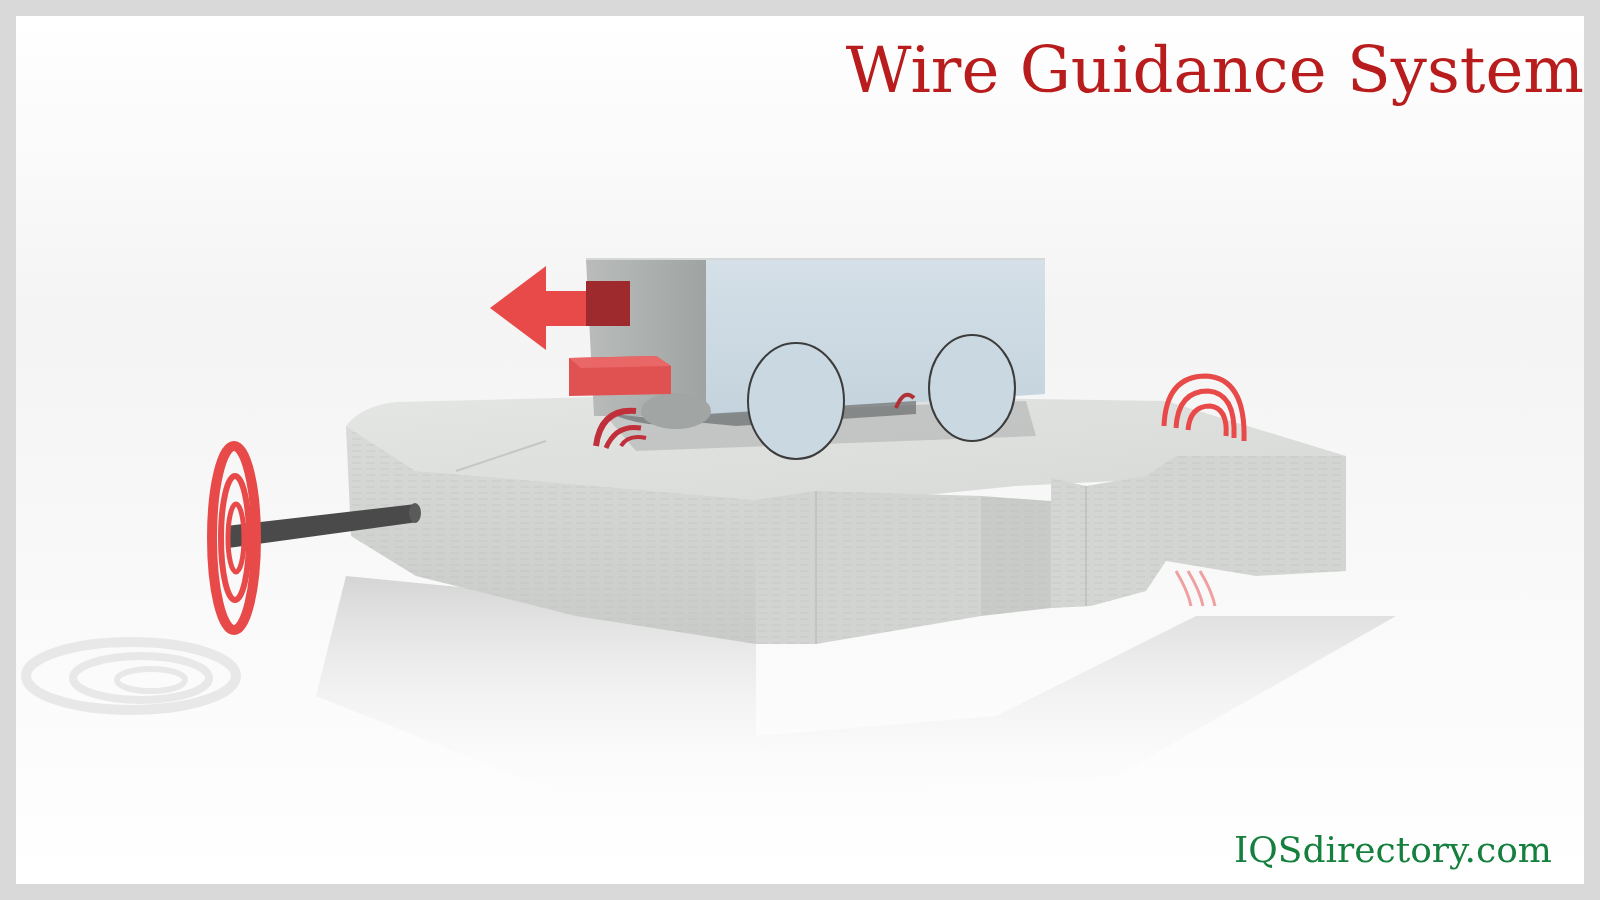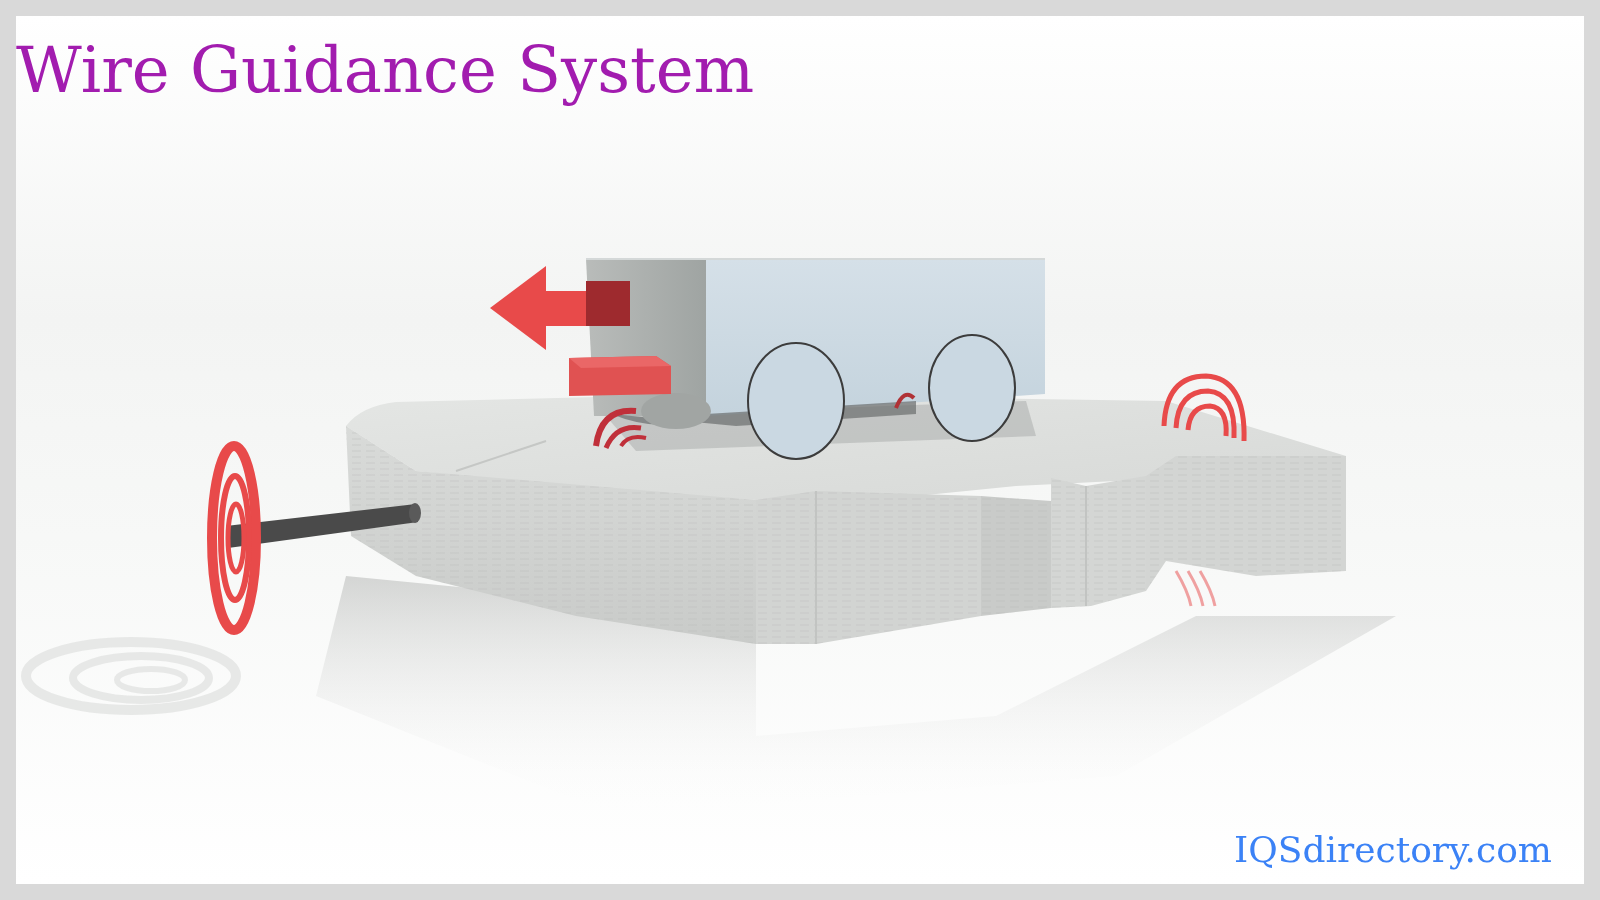--- a/index.html
+++ b/index.html
@@ -1,21 +1,21 @@
 <!DOCTYPE html>
 <html><head>
 <meta charset="utf-8">
 <style>
   html, body { margin:0; padding:0; }
   body { width:1600px; height:900px; background:#d9d9d9; position:relative; overflow:hidden; }
   .canvas { position:absolute; left:16px; top:16px; width:1568px; height:868px; background:#ffffff; overflow:hidden; }
-  .title { position:absolute; left:0; right:0; top:22px; text-align:left;
-    font-family:"DejaVu Serif", serif; font-size:64px; color:#a21caf; letter-spacing:0px; line-height:1; }
+  .title { position:absolute; left:0; right:0; top:22px; text-align:right;
+    font-family:"DejaVu Serif", serif; font-size:64px; color:#b91c1c; letter-spacing:0px; line-height:1; }
   .brand { position:absolute; right:32px; bottom:16px;
-    font-family:"DejaVu Serif", serif; font-size:36px; color:#3b82f6; line-height:1; }
+    font-family:"DejaVu Serif", serif; font-size:36px; color:#15803d; line-height:1; }
   svg.scene { position:absolute; left:0; top:0; }
 </style>
 </head>
 <body>
 
 <div class="canvas">
 
   <svg class="scene" width="1568" height="868" viewBox="0 0 1568 868">
     <defs>
       <linearGradient id="bgGrad" x1="0" y1="0" x2="0" y2="1">

